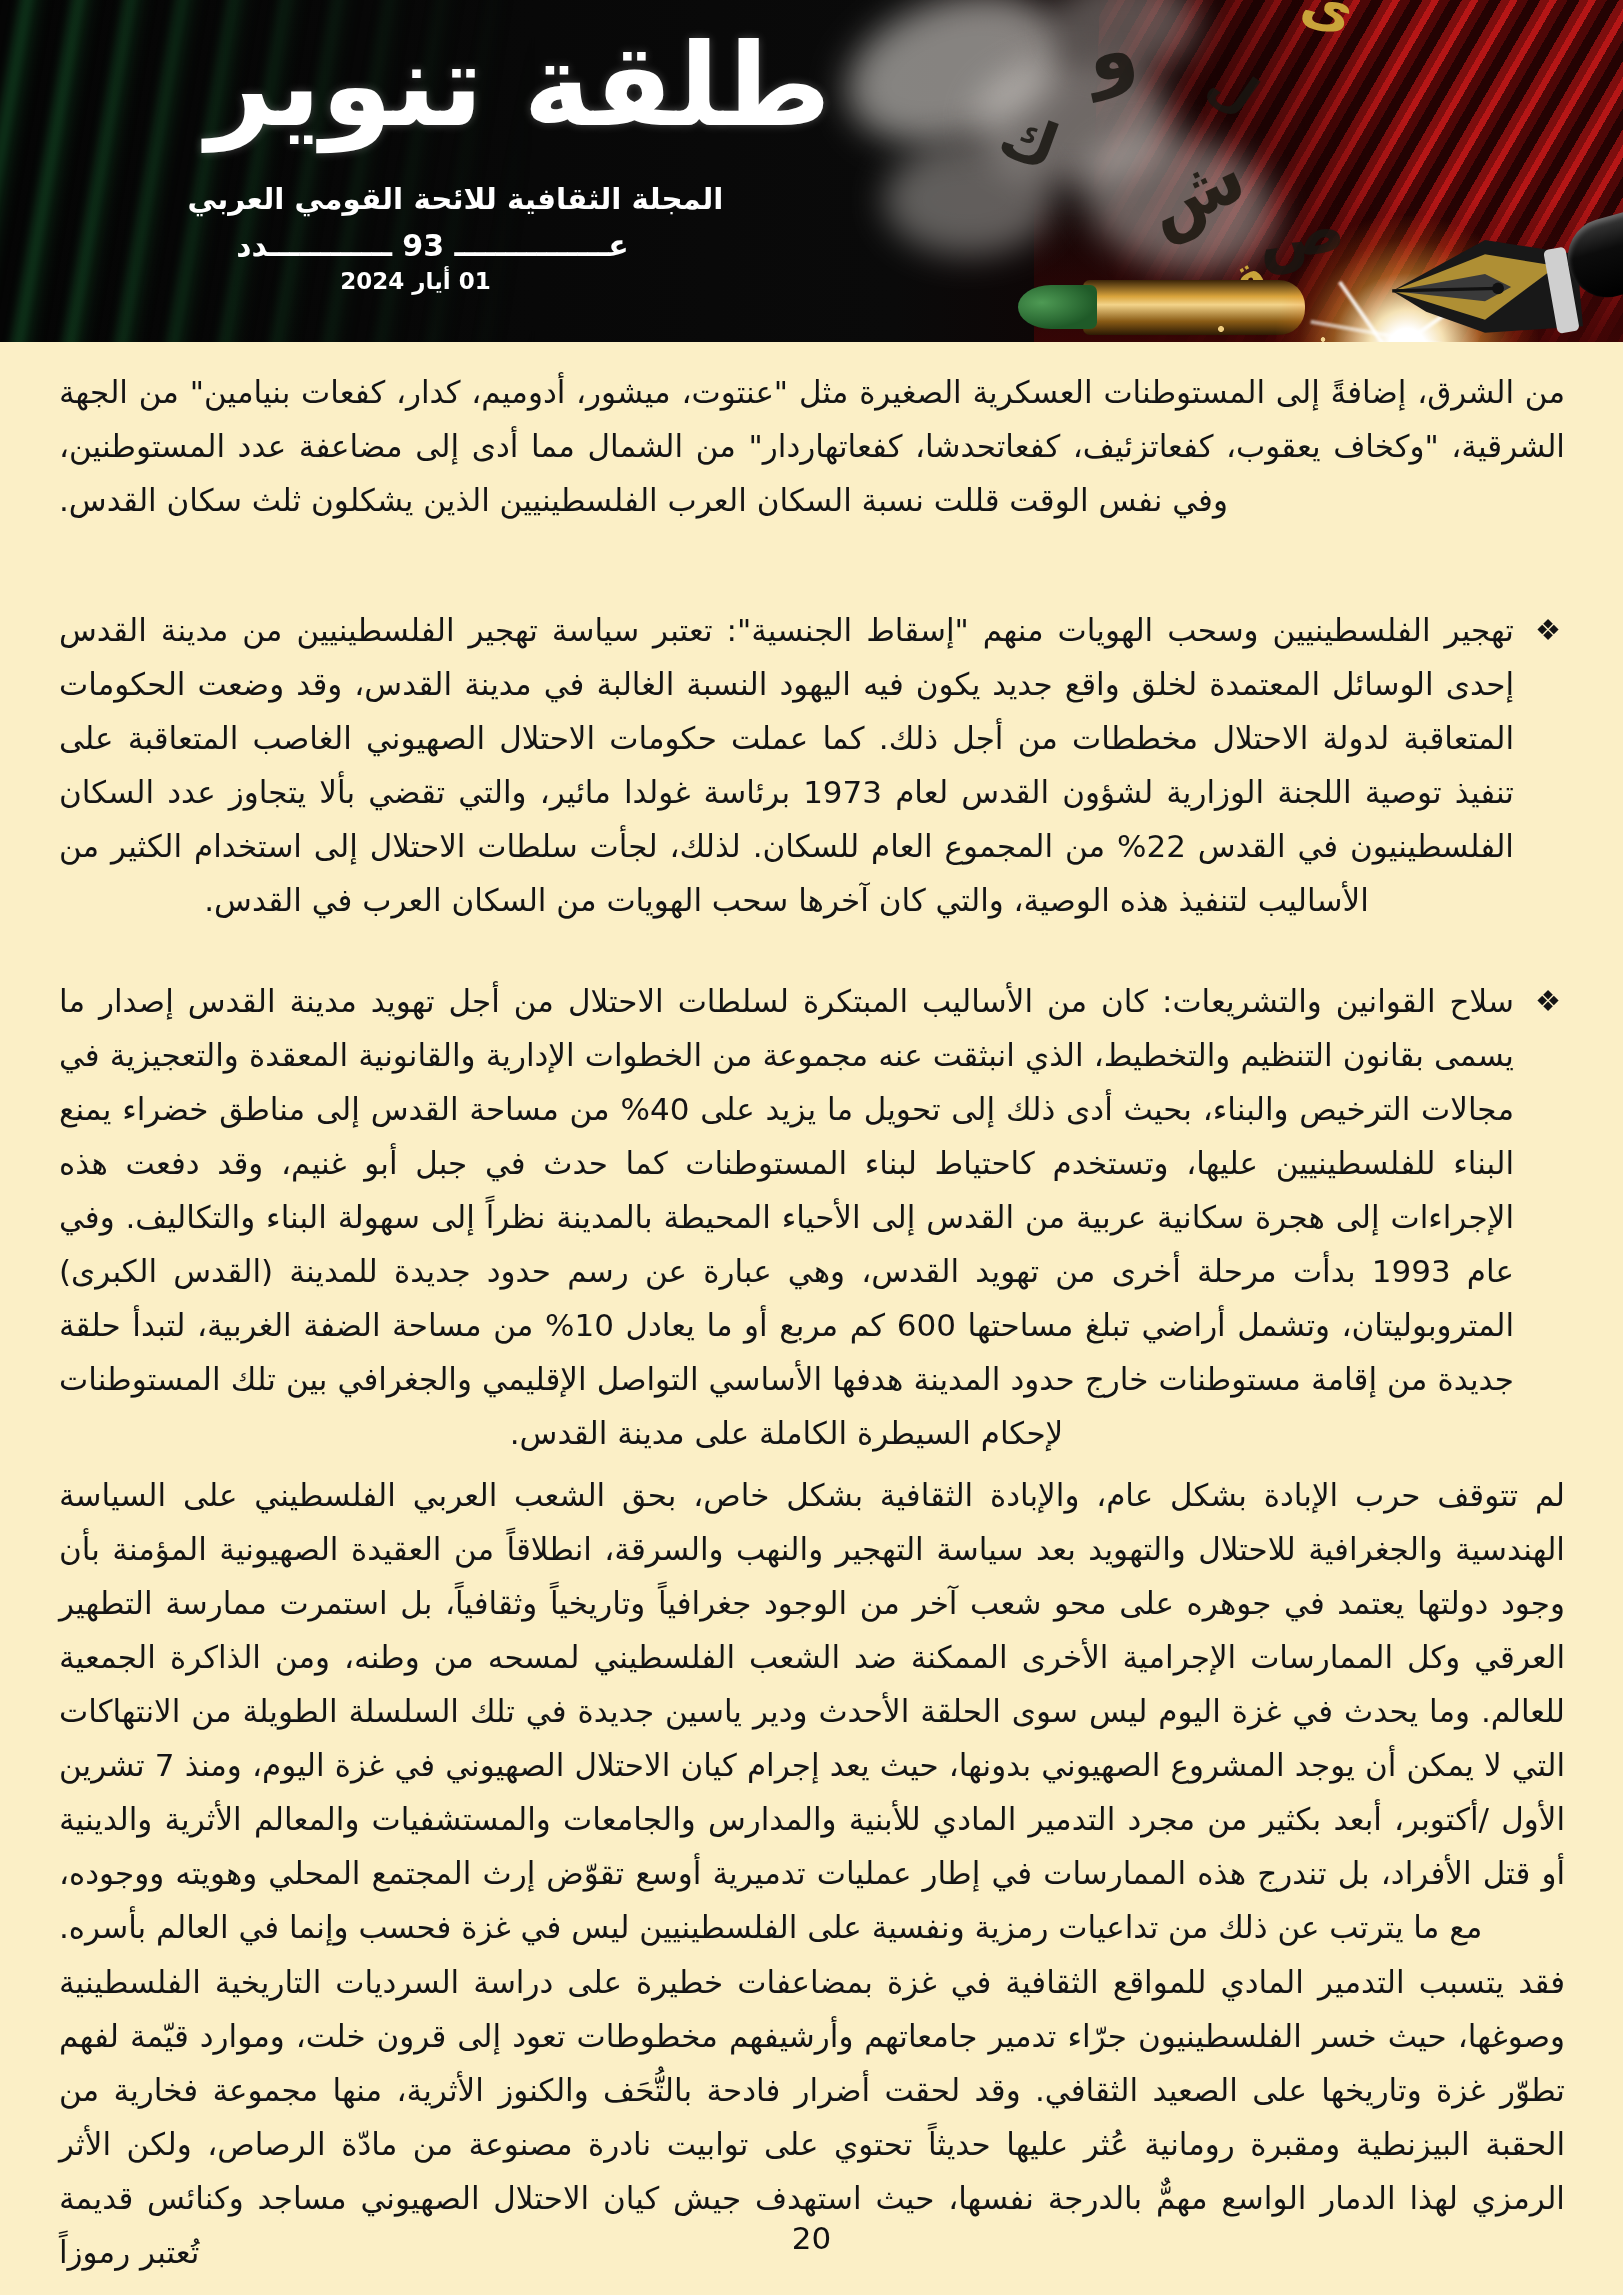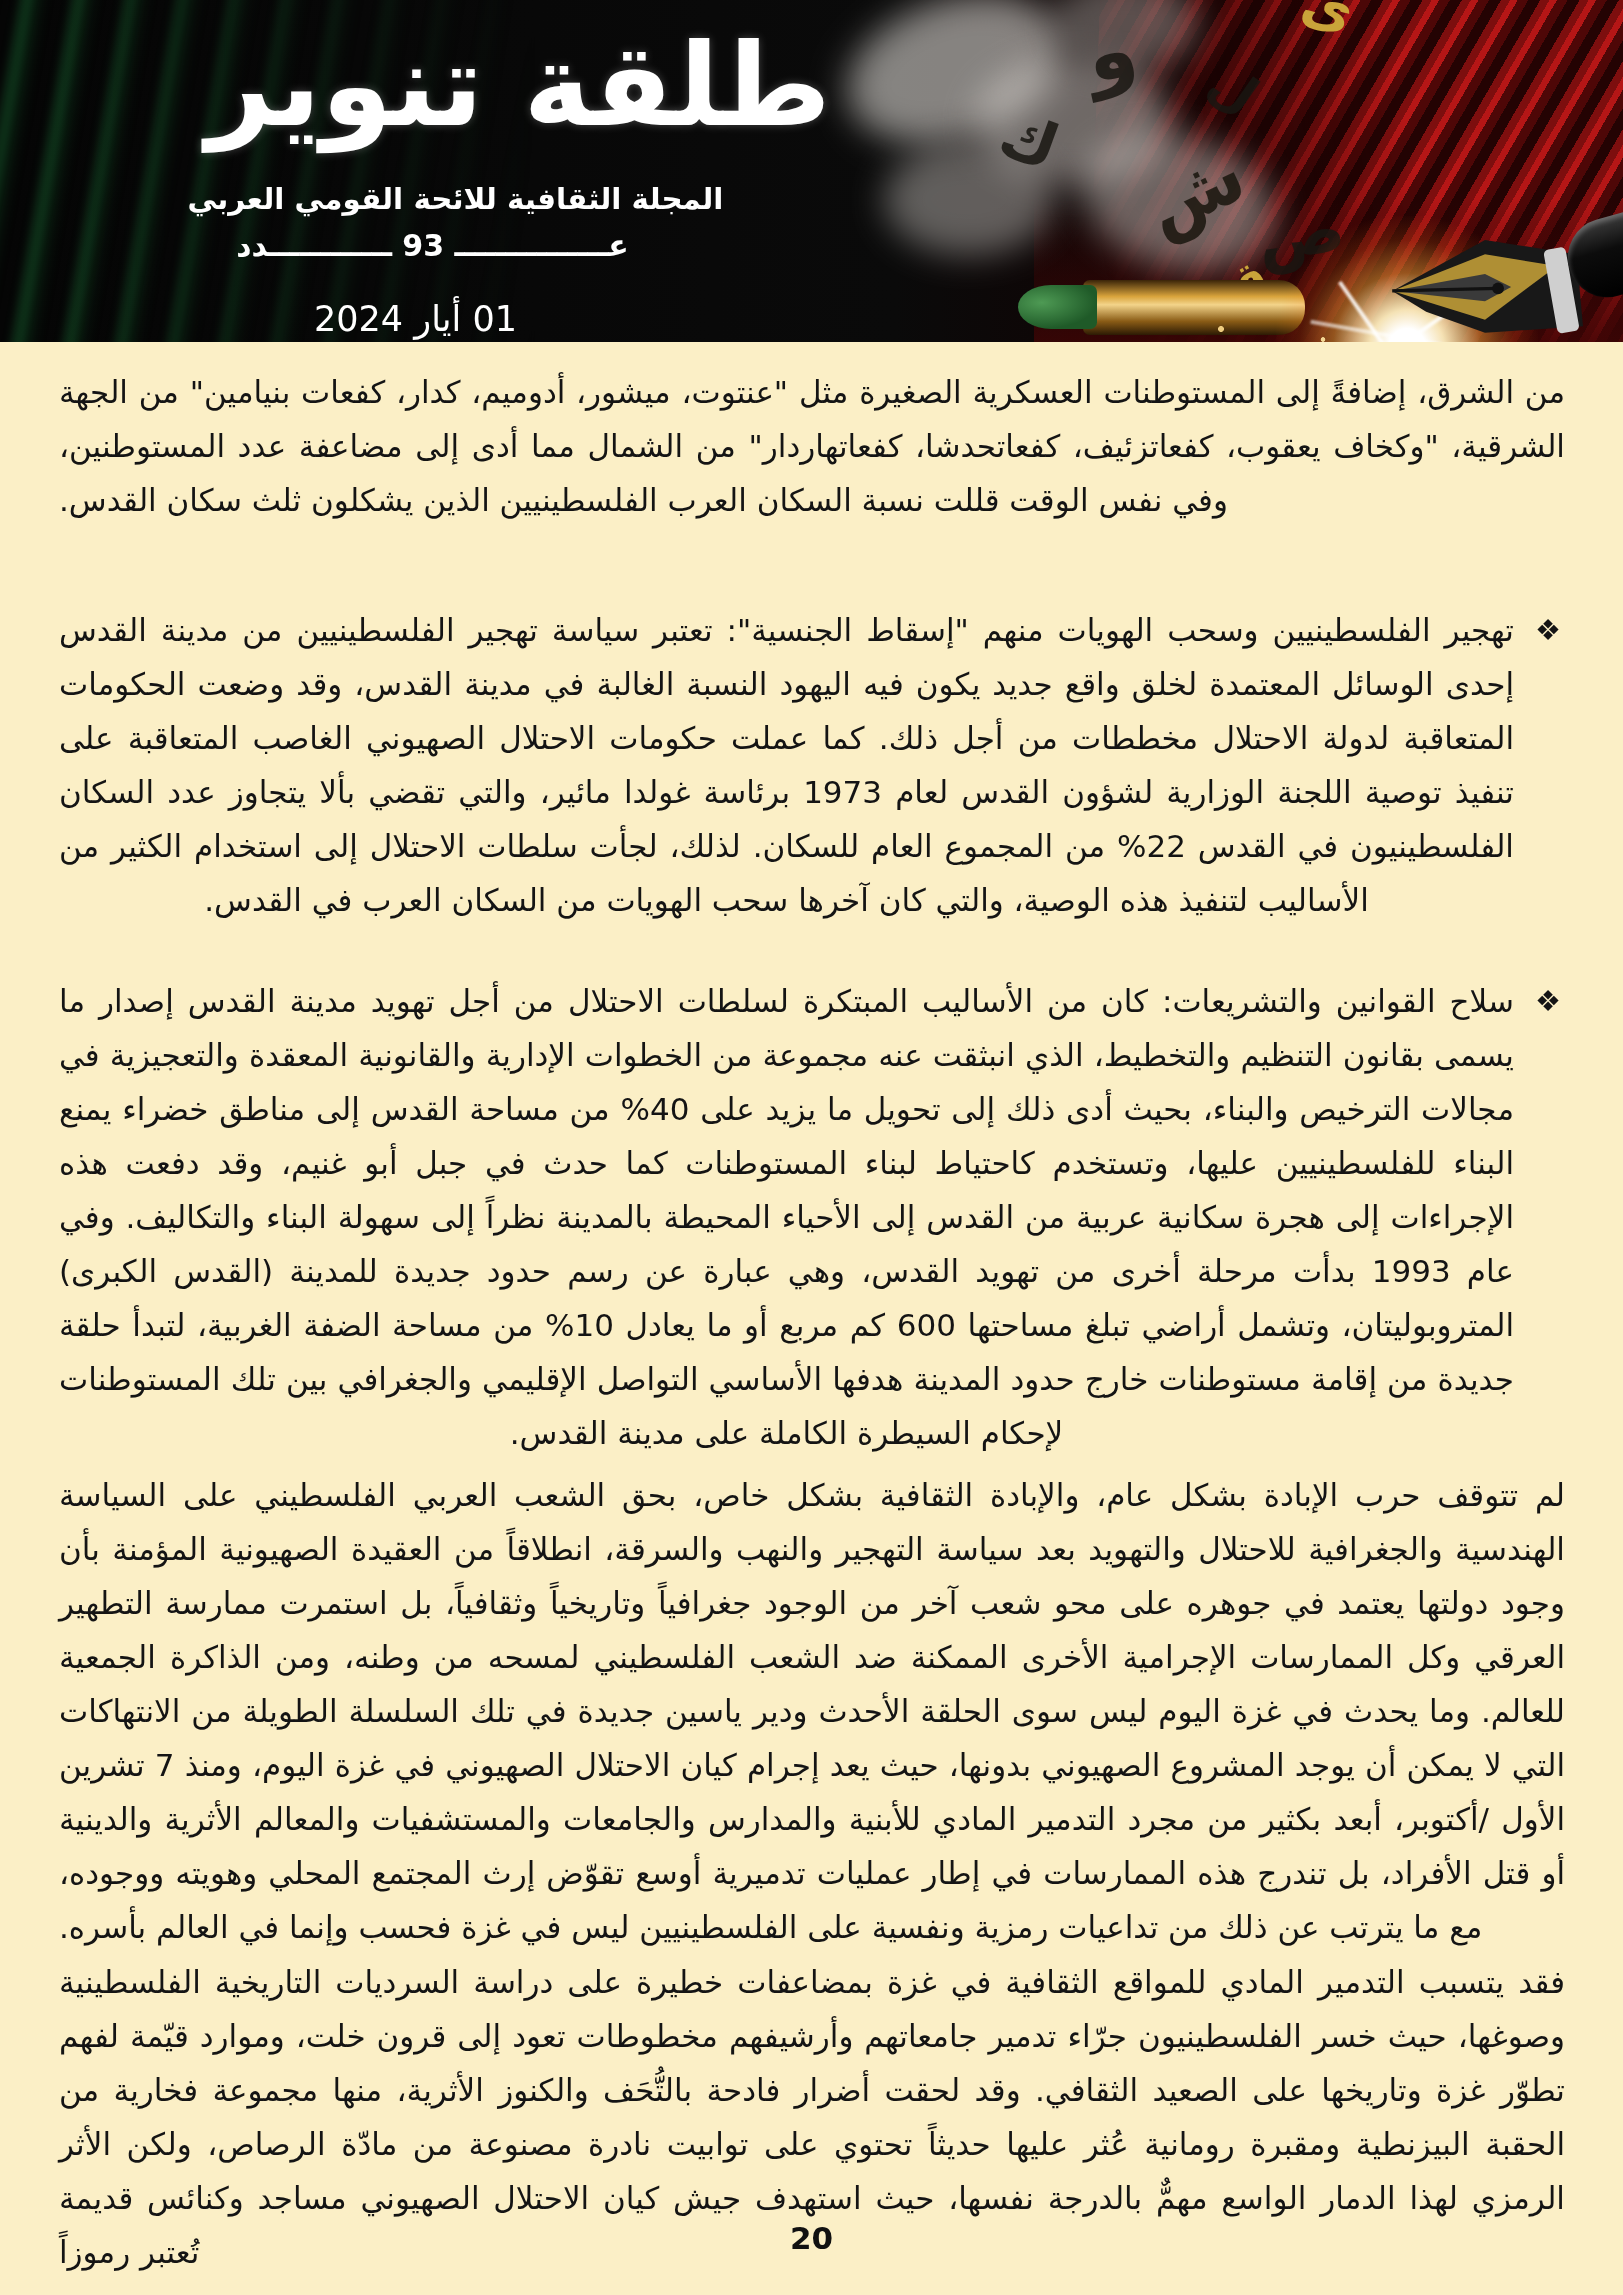--- a/index.html
+++ b/index.html
@@ -93,39 +93,39 @@
     background:linear-gradient(to bottom,#3c3c3c,#0c0c0c 40%,#000);
     border-radius:39px 0 0 39px;
     transform:rotate(-16deg);
     box-shadow:inset 0 3.9px 5.2px rgba(255,255,255,.25);
   }
   
   .masthead{position:absolute;left:0;top:0;width:831px;text-align:center;color:#fff;direction:rtl;}
   .mag-title{position:absolute;left:0;top:18.3px;width:831px;font-size:115px;font-weight:bold;letter-spacing:1.3px;text-shadow:0 0 9.2px rgba(255,255,255,.25);text-align:right;}
   .mag-subtitle{position:absolute;left:0;top:182px;width:831px;font-size:29.4px;font-weight:bold;padding-left:40px;}
   .mag-issue{position:absolute;left:0;top:228px;width:831px;font-size:30px;font-weight:bold;margin-left:17px;}
-  .mag-date{position:absolute;left:0;top:299px;width:831px;font-size:35px;font-weight:normal;}
+  .mag-date{position:absolute;left:0;top:268px;width:831px;font-size:23px;font-weight:bold;}
 
   
   .para{
     position:absolute;left:59px;width:1506px;
     direction:rtl;unicode-bidi:plaintext;
     text-align:justify;text-align-last:left;
     font-size:31px;line-height:54px;color:#141414;
   }
   .para.bullet{padding-right:51px;box-sizing:border-box;text-align-last:center;}
   .bullet-icon{position:absolute;right:3.9px;top:0;font-size:29px;}
   .p1{top:365px;}
   .p2{top:603px;}
   .p3{top:974px;}
   .p4{top:1468px;}
   .p5{top:1955px;}
   .page-number{
     position:absolute;left:0;top:2220px;width:1623px;
-    text-align:center;font-size:31px;font-weight:bold;color:#111;
+    text-align:center;font-size:31px;font-weight:normal;color:#111;
   }
 </style>
 </head>
 <body>
 
 <div class="page">
 
   <div class="header">
     <div class="green-glow"></div>
     <div class="red-stripes"></div>

